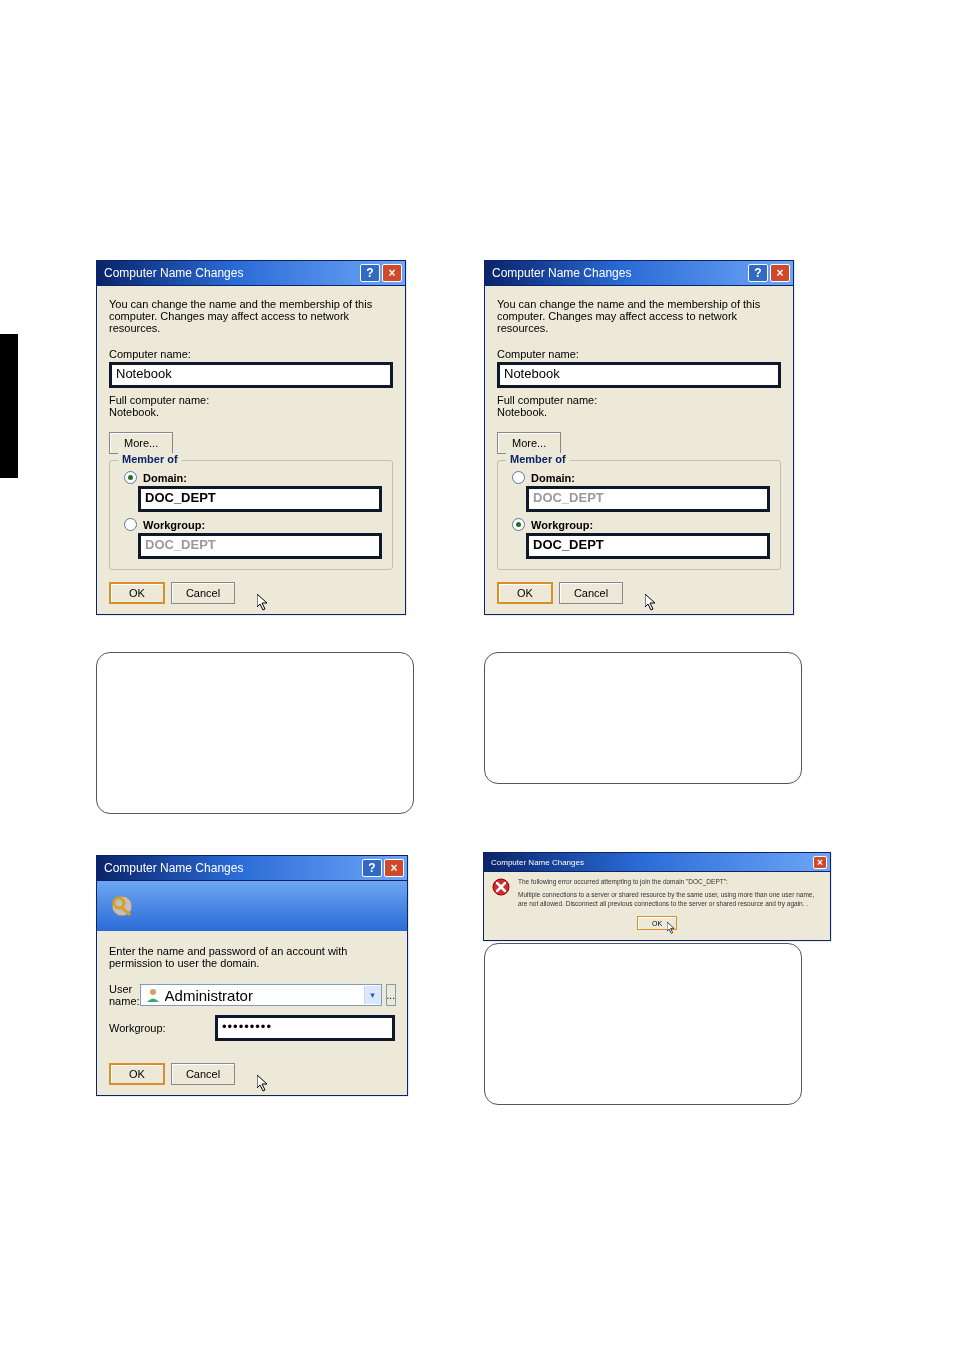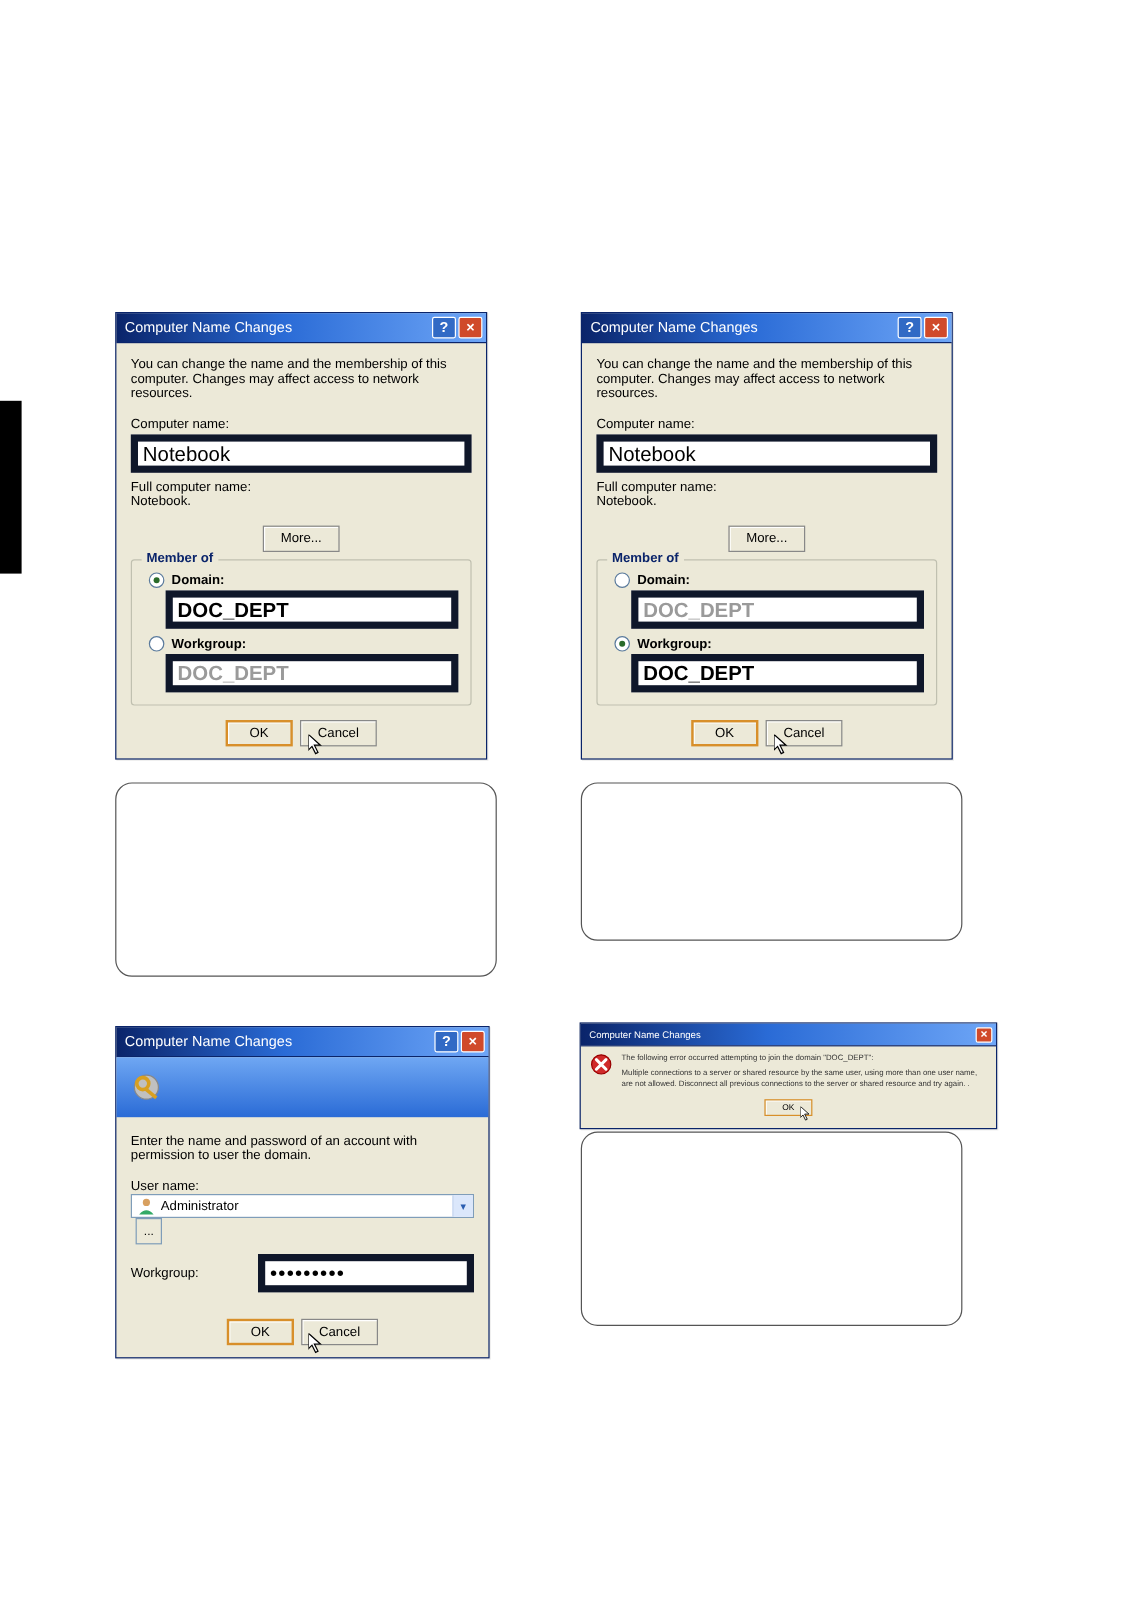--- a/index.html
+++ b/index.html
@@ -7,39 +7,39 @@
   .blackbar{position:absolute;left:0;top:334px;width:18px;height:144px;background:#000;}
   .dlg{position:absolute;background:#ece9d8;border:1px solid #0a246a;box-shadow:1px 1px 0 rgba(0,0,0,.08);}
   .title{height:24px;background:linear-gradient(to right,#0a246a 0%,#2a6bd6 45%,#6ea6f7 100%);display:flex;align-items:center;justify-content:space-between;padding:0 3px;border-bottom:1px solid #0a246a;}
   .title span{color:#fff;font-weight:normal;font-size:12px;padding-left:4px;}
   .tbtns{display:flex;gap:2px;}
   .tbtn{width:18px;height:16px;border:1px solid #fff;color:#fff;display:flex;align-items:center;justify-content:center;font-weight:bold;font-size:12px;border-radius:2px;}
   .help{background:#316ac5;}
   .close{background:#d04a2a;}
   .body{padding:8px 12px 10px 12px;}
   .lbl{font-size:11px;}
-  .txt{height:18px;border:6px solid #0f172a;background:#fff;padding:1px 4px;font-size:17px;}
+  .txt{height:18px;border:3px solid #0f172a;background:#fff;padding:1px 4px;font-size:13px;}
   .txt.dis{color:#9a9a9a;}
   .btn{height:22px;border:1px solid #888;background:#ece9d8;padding:0 14px;font-size:11px;box-shadow:inset 1px 1px 0 #fff;}
   .btn.def{border:2px solid #d88f2a;padding:0 18px;}
-  .row-right{display:flex;justify-content:center;gap:6px;}
+  .row-right{display:flex;justify-content:flex-start;gap:6px;}
   .fset{border:1px solid #c0c0b0;border-radius:3px;margin-top:0;padding:8px 10px 10px 10px;position:relative;font-weight:bold;}
   .flegend{position:absolute;top:-8px;left:8px;background:#ece9d8;padding:0 4px;color:#0a246a;font-size:11px;}
   .radio{display:flex;align-items:flex-end;gap:6px;font-size:11px;margin:2px 0 2px 4px;}
   .rcirc{width:11px;height:11px;border:1px solid #5a7a9c;border-radius:50%;background:#fff;display:flex;align-items:center;justify-content:center;}
   .rdot{width:5px;height:5px;border-radius:50%;background:#2a6b2a;}
   .cursor{position:absolute;width:14px;height:18px;pointer-events:none;}
   .cursor svg{display:block;}
   .notebox{position:absolute;border:1px solid #555;border-radius:14px;background:#fff;}
   
   .banner{height:50px;background:linear-gradient(to bottom,#6fa7f3 0%,#2a6bd6 100%);display:flex;align-items:center;padding-left:8px;}
   .keyicon{width:34px;height:34px;}
   .combo{display:flex;align-items:center;border:1px solid #7f9db9;background:#fff;height:20px;}
   .combo .cico{width:16px;height:16px;margin:0 4px;}
-  .combo input{flex:1;border:none;outline:none;font-size:11px;height:16px;padding:0;}
+  .combo input{flex:1;border:none;outline:none;font-size:15px;height:16px;padding:0;}
   .combo .dd{width:16px;height:18px;border-left:1px solid #c7d6ef;background:#dbe7fb;display:flex;align-items:center;justify-content:center;color:#2a5db0;font-size:9px;}
   .dots{width:20px;height:20px;border:1px solid #7f9db9;background:#ece9d8;display:flex;align-items:center;justify-content:center;margin-left:4px;font-size:10px;}
   
   .dlg4 .title{height:18px;}
   .dlg4 .title span{font-size:8px;}
   .dlg4 .body{padding:6px 8px 10px 8px;}
   .errrow{display:flex;align-items:flex-start;gap:8px;}
   .erricon{width:18px;height:18px;flex:none;}
   .errtxt{font-size:6.5px;color:#333;line-height:1.35;}
   .sbtn{height:14px;border:1px solid #888;background:#ece9d8;padding:0 14px;font-size:7px;box-shadow:inset 1px 1px 0 #fff;}
@@ -151,21 +151,21 @@
     </div>
     <div class="banner">
       <svg class="keyicon" viewBox="0 0 34 34">
         <circle cx="17" cy="17" r="10" fill="#c0c0c0" stroke="#888" stroke-width="1"></circle>
         <circle cx="14" cy="14" r="5" fill="none" stroke="#d8a020" stroke-width="3"></circle>
         <rect x="17" y="17" width="12" height="3" fill="#d8a020" transform="rotate(40 17 17)"></rect>
       </svg>
     </div>
     <div class="body" style="padding-top:14px;">
       <div class="lbl" style="margin-bottom:14px;">Enter the name and password of an account with permission to user the domain.</div>
-      <div style="display:flex;margin-bottom:8px;flex-direction:column;">
+      <div style="display:flex;align-items:center;margin-bottom:8px;">
         <div class="lbl" style="width:106px;">User name:</div>
         <div class="combo" style="flex:1;">
           <svg class="cico" viewBox="0 0 16 16">
               <circle cx="8" cy="5" r="3" fill="#d8a060"></circle>
               <path d="M2 15 Q8 8 14 15 Z" fill="#3a6"></path>
             </svg>
           <input value="Administrator" style="">
           <div class="dd">▾</div>
         </div>
         <div class="dots">...</div>

